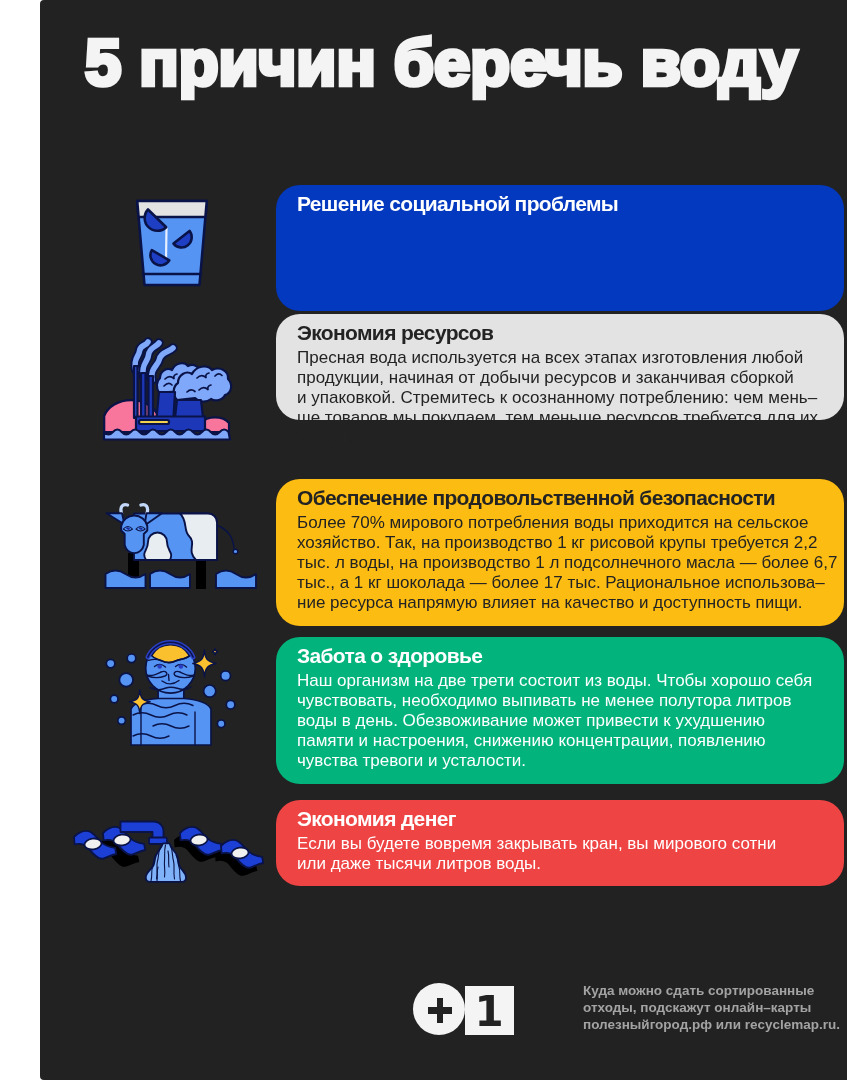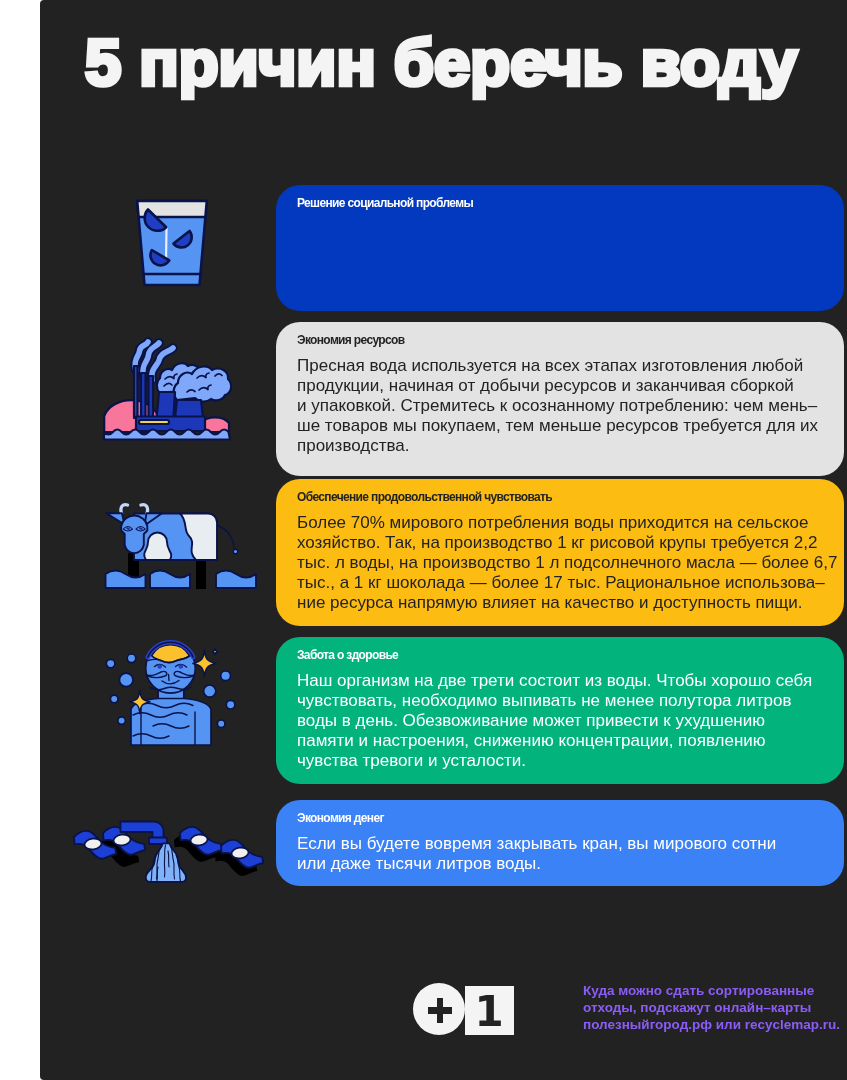--- a/index.html
+++ b/index.html
@@ -8,21 +8,21 @@
 
   .page { position:absolute; left:0; top:0; width:847px; height:1080px;
           background:#222222; border-radius:4px; overflow:hidden;margin-left:40px; }
 
   .title { position:absolute; left:45px; top:26px; color:#F4F4F4;
            font-size:64px; font-weight:700; white-space:nowrap;
            -webkit-text-stroke:4.5px #F4F4F4;
            transform:scaleX(1.018); transform-origin:left top; }
 
   .card { position:absolute; left:236px; width:568px; border-radius:24px; }
-  .card .h { font-size:12px; font-weight:700; position:absolute; left:21px; top:10px;
+  .card .h { font-size:21px; font-weight:700; position:absolute; left:21px; top:10px;
              white-space:nowrap; letter-spacing:-0.65px; line-height:17px; }
   .card .b { font-size:17px; line-height:20.1px; position:absolute; left:21px; top:34px;
              white-space:pre-line; letter-spacing:0px; }
 
   .icon { position:absolute; overflow:visible; }
 
   .logo { position:absolute; left:373px; top:983px; width:101px; height:54px; }
   .logo-circle { position:absolute; left:0px; top:0px; width:52px; height:52px;
                  border-radius:50%; background:#F4F4F4; }
   .logo-square { position:absolute; left:51.5px; top:3px; width:49px; height:49px;
@@ -30,58 +30,58 @@
   .logo-plus { position:absolute; left:0px; top:0px; width:52px; height:52px;
                color:transparent; }
   .logo-plus::before { content:""; position:absolute; left:15.2px; top:24.2px;
                width:23.4px; height:6.6px; background:#222222; }
   .logo-plus::after { content:""; position:absolute; left:23.9px; top:15.4px;
                width:6.6px; height:24.2px; background:#222222; }
   .logo-one { position:absolute; left:0; top:0; width:49px; height:49px;
               color:#222222; font-size:42px; font-weight:700; line-height:52px;
               text-align:center; font-family:"DejaVu Sans", sans-serif; }
 
-  .ftext { position:absolute; left:543px; top:982px; color:#8b5cf6; font-weight:700;
+  .ftext { position:absolute; left:543px; top:982px; color:#a3a3a3; font-weight:700;
            font-size:13.5px; line-height:17.2px; white-space:pre-line;
            letter-spacing:0px; }
 </style>
 </head>
 <body>
 
 <div class="page">
   <div class="title">5 причин беречь воду</div>
   <div id="cards">
       <div class="card" style="top: 185px; height: 126px; background: rgb(3, 57, 191); color: rgb(255, 255, 255);">
         <div class="h">Решение социальной проблемы</div>
       </div>
-      <div class="card" style="top: 322px; height: 154px; background: rgb(227, 227, 227); color: rgb(35, 35, 35);">
+      <div class="card" style="top: 314px; height: 106px; background: rgb(227, 227, 227); color: rgb(35, 35, 35);">
         <div class="h">Экономия ресурсов</div>
         <div class="b">Пресная вода используется на всех этапах изготовления любой
 продукции, начиная от добычи ресурсов и заканчивая сборкой
 и упаковкой. Стремитесь к осознанному потреблению: чем мень–
 ше товаров мы покупаем, тем меньше ресурсов требуется для их
 производства.</div>
       </div>
       <div class="card" style="top: 479px; height: 147px; background: rgb(252, 188, 18); color: rgb(35, 35, 35);">
-        <div class="h">Обеспечение продовольственной чувствовать</div>
+        <div class="h">Обеспечение продовольственной безопасности</div>
         <div class="b">Более 70% мирового потребления воды приходится на сельское
 хозяйство. Так, на производство 1 кг рисовой крупы требуется 2,2
 тыс. л воды, на производство 1 л подсолнечного масла — более 6,7
 тыс., а 1 кг шоколада — более 17 тыс. Рациональное использова–
 ние ресурса напрямую влияет на качество и доступность пищи.</div>
       </div>
       <div class="card" style="top: 637px; height: 147px; background: rgb(2, 180, 124); color: rgb(255, 255, 255); padding-left: 44px;">
         <div class="h">Забота о здоровье</div>
         <div class="b">Наш организм на две трети состоит из воды. Чтобы хорошо себя
 чувствовать, необходимо выпивать не менее полутора литров
 воды в день. Обезвоживание может привести к ухудшению
 памяти и настроения, снижению концентрации, появлению
 чувства тревоги и усталости.</div>
       </div>
-      <div class="card" style="top: 800px; height: 86px; background: #3b82f6; color: rgb(255, 255, 255); padding-left: 22px;">
+      <div class="card" style="top: 800px; height: 86px; background: #ef4444; color: rgb(255, 255, 255); padding-left: 22px;">
         <div class="h">Экономия денег</div>
         <div class="b">Если вы будете вовремя закрывать кран, вы мирового сотни
 или даже тысячи литров воды.</div>
       </div>
     </div>
   <div id="icons">
 
     <svg class="icon" style="left:94px;top:197px" width="76" height="92" viewBox="0 0 76 92">
       <defs>
           <clipPath id="cupclip">

